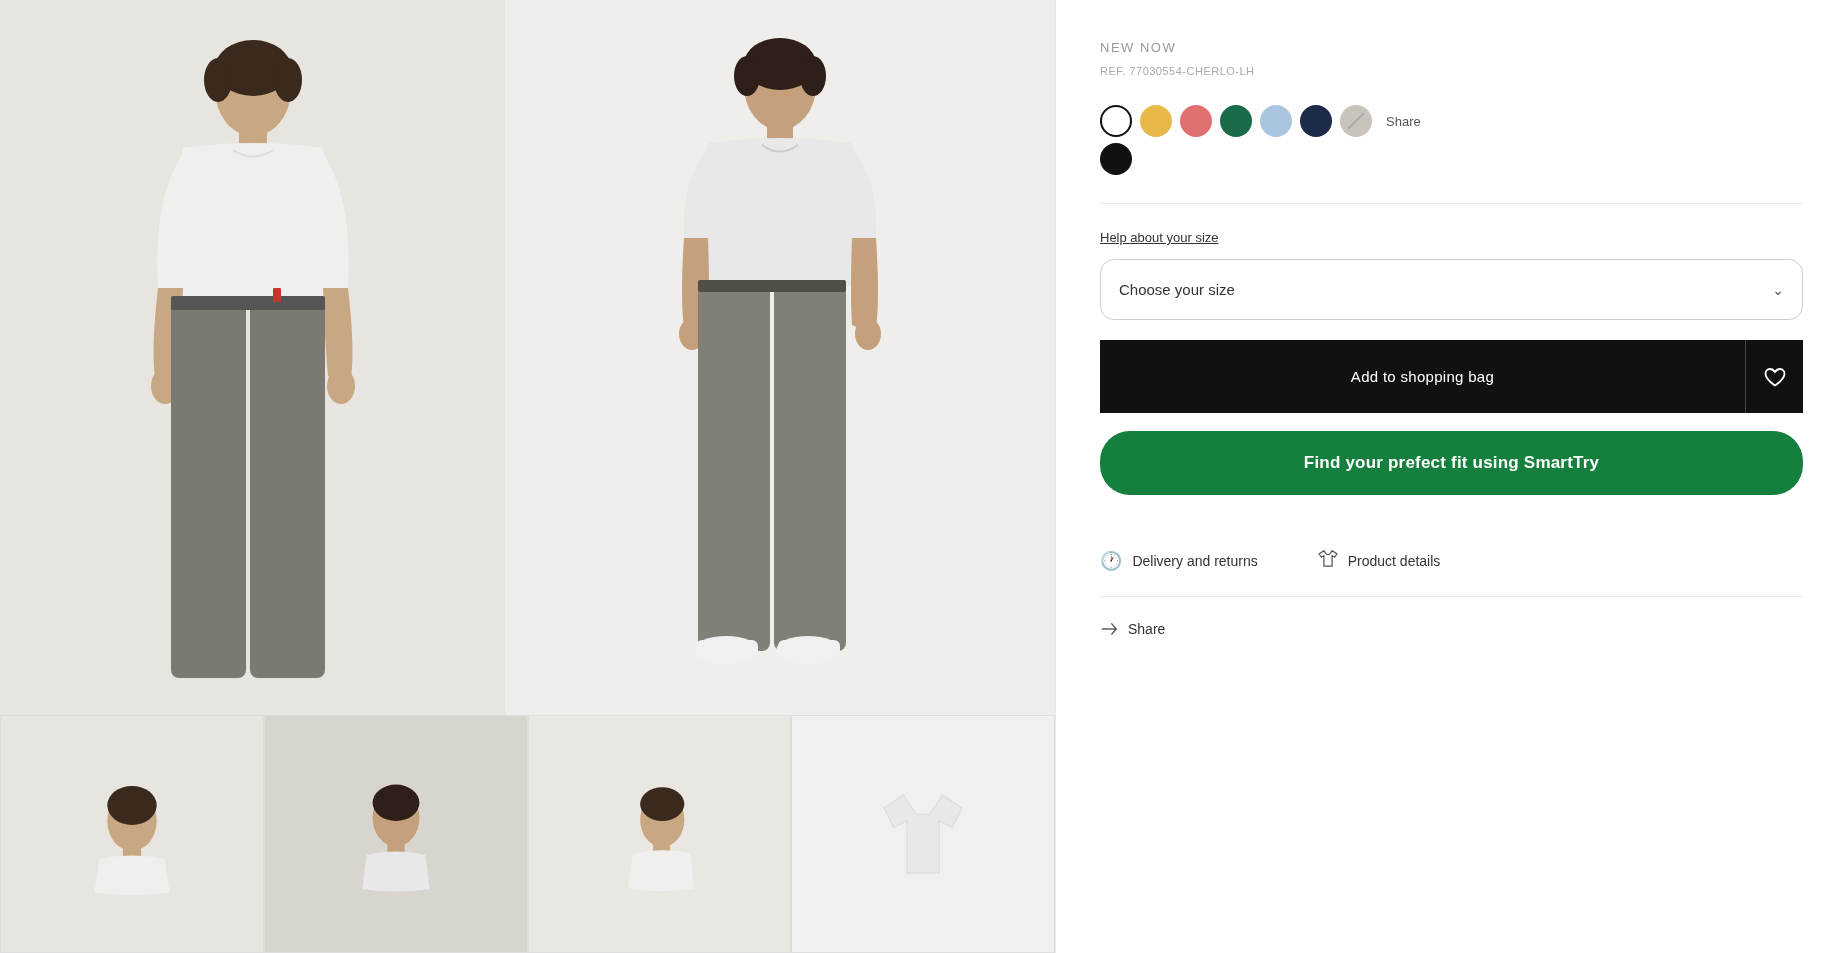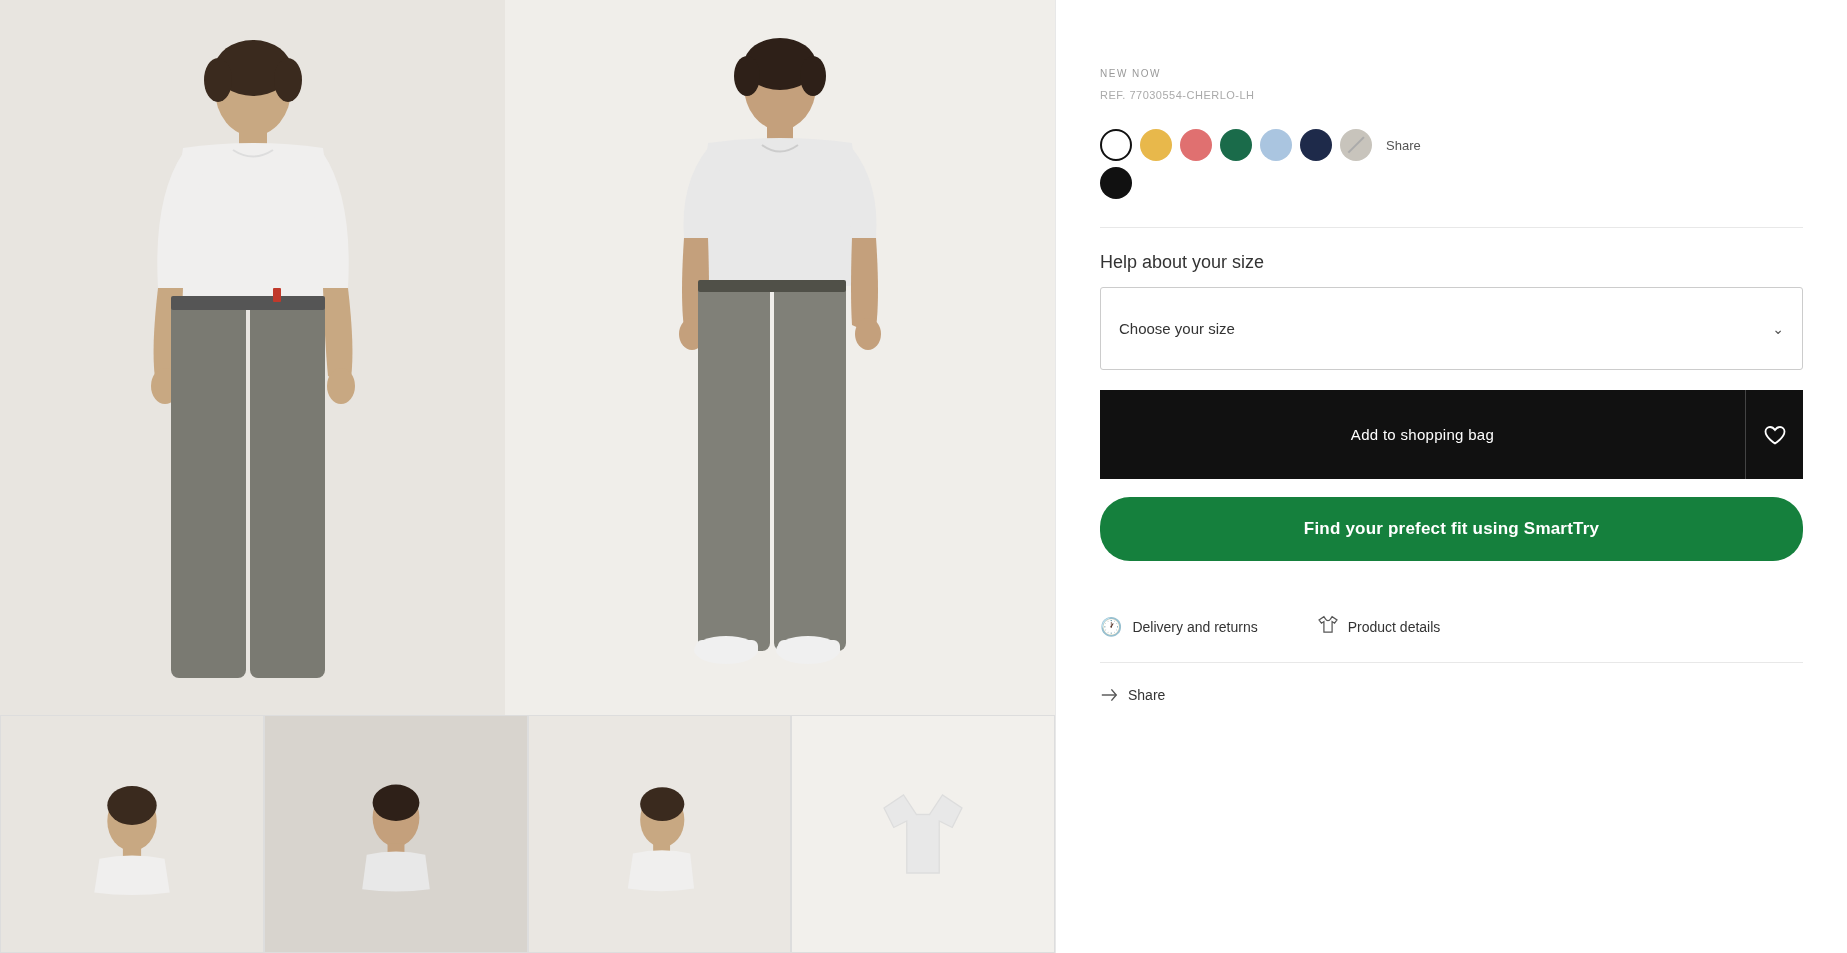--- a/index.html
+++ b/index.html
@@ -67,26 +67,25 @@
     
     .product-panel {
       flex: 1;
       padding: 40px 44px 40px 44px;
       border-left: 1px solid #e8e8e8;
       background: #fff;
       min-width: 792px;
     }
 
     .new-now-label {
-      font-size: 10px;
+      font-size: 13px;
       letter-spacing: 1.5px;
       color: #999;
       text-transform: uppercase;
       margin-bottom: 10px;
-      margin-top: 28px;
     }
 
     .product-title-row {
       display: flex;
       align-items: flex-start;
       justify-content: space-between;
       margin-bottom: 8px;
     }
 
     .product-title {
@@ -168,33 +167,34 @@
     }
 
     .color-row-2 {
       display: flex;
       gap: 8px;
       margin-top: 4px;
     }
 
     
     .size-help {
-      font-size: 18px;
+      font-size: 13px;
       color: #333;
+      text-decoration: underline;
       cursor: pointer;
       margin-bottom: 14px;
       display: inline-block;
     }
 
     
     .size-dropdown {
       width: 100%;
       border: 1px solid #ccc;
-      border-radius: 3px;
-      padding: 32px 18px;
+      border-radius: 14px;
+      padding: 21px 18px;
       font-size: 15px;
       color: #333;
       display: flex;
       align-items: center;
       justify-content: space-between;
       cursor: pointer;
       background: #fff;
       margin-bottom: 20px;
     }
 
@@ -210,21 +210,21 @@
       margin-bottom: 18px;
     }
 
     .add-to-bag-btn {
       flex: 1;
       background: #111;
       color: #fff;
       font-size: 15px;
       font-weight: 500;
       border: none;
-      padding: 36px 0;
+      padding: 28px 0;
       cursor: pointer;
       letter-spacing: 0.3px;
     }
 
     .wishlist-btn {
       width: 58px;
       background: #111;
       color: #fff;
       border: none;
       border-left: 1px solid #444;

